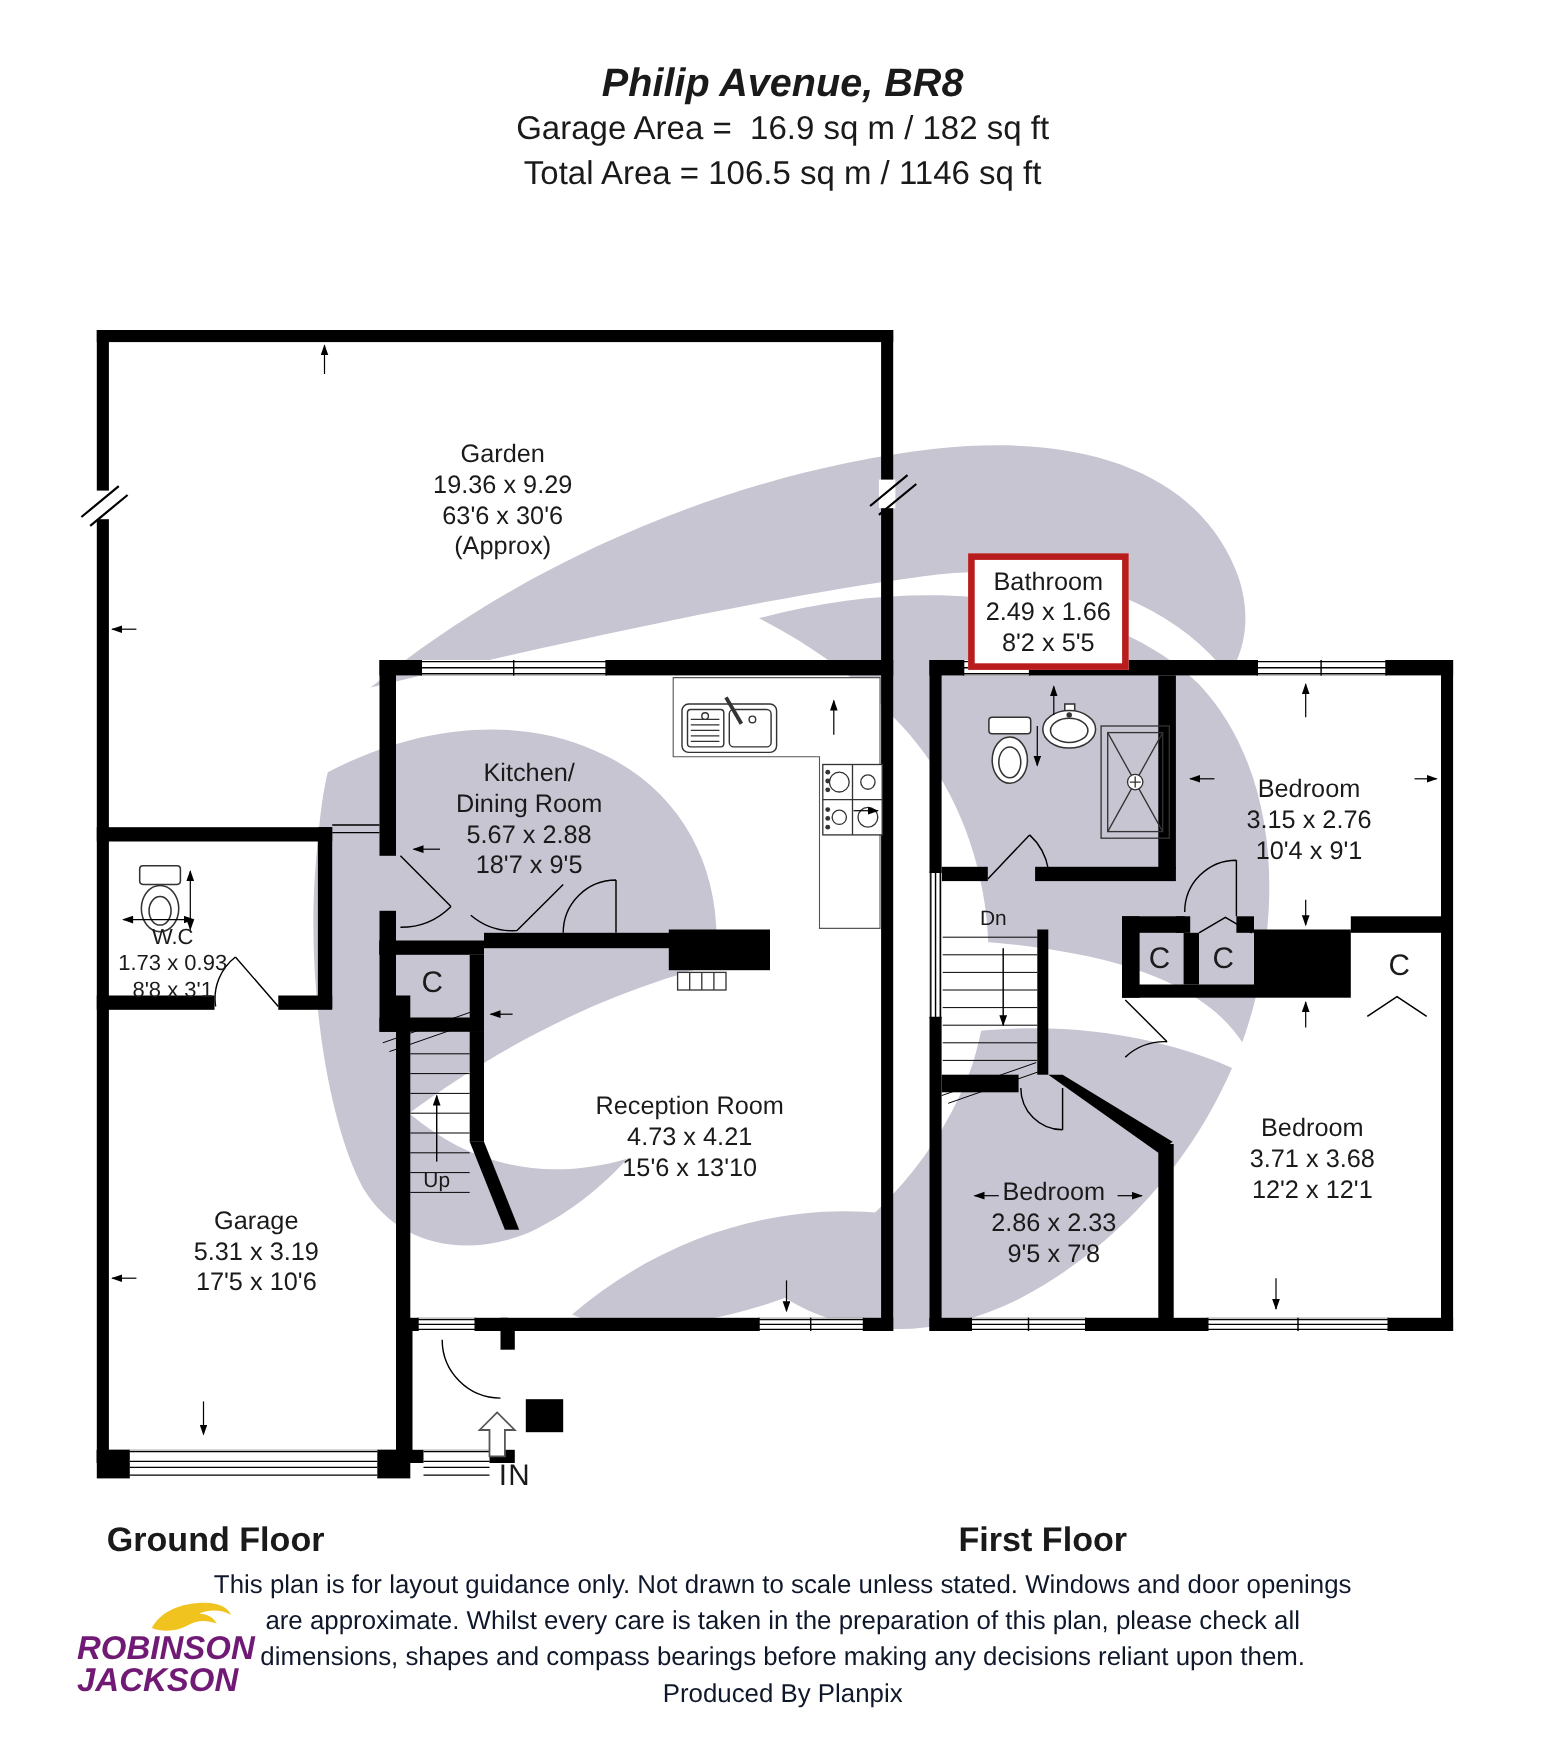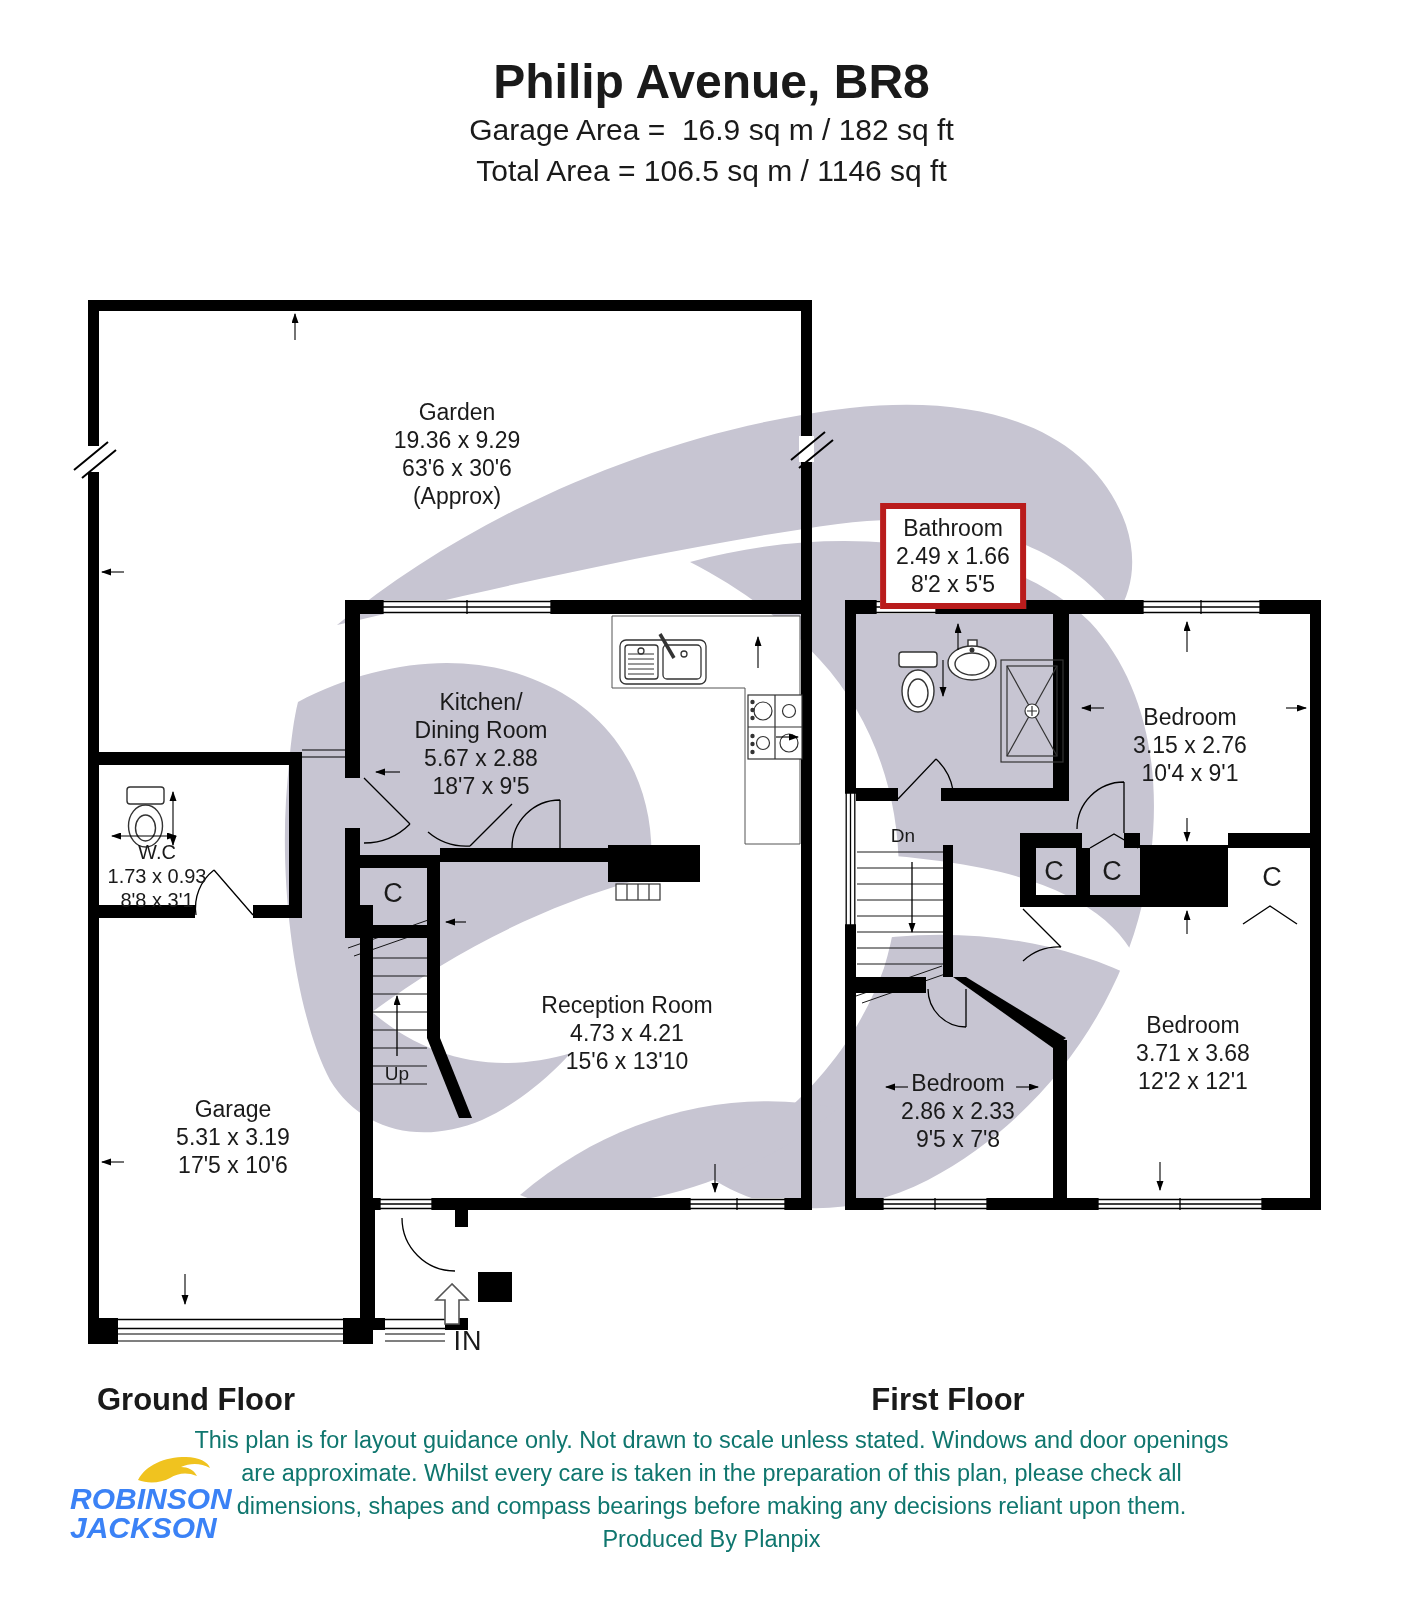--- a/index.html
+++ b/index.html
@@ -1,35 +1,35 @@
 <!DOCTYPE html>
 <html><head>
 <meta charset="utf-8">
 <style>
   html,body{margin:0;padding:0;background:#fff;}
   #page{position:relative;width:1423px;height:1600px;background:#fff;overflow:hidden;
         font-family:"Liberation Sans", sans-serif;color:#1a1a1a;}
   #plan-svg{position:absolute;left:0;top:0;width:1423px;height:1600px;}
   .hdr{position:absolute;left:0;top:0;width:100%;text-align:center;}
-  .hdr .title{margin-top:54px;font-size:48px;font-weight:bold;letter-spacing:0;}
+  .hdr .title{margin-top:54px;font-size:36px;font-weight:bold;letter-spacing:0;font-style:italic;}
   .hdr .area{font-size:30px;line-height:41px;white-space:pre-wrap;}
   .hdr .area.first{margin-top:28px;}
   .room-label{position:absolute;transform:translateX(-50%);text-align:center;
               font-size:23px;line-height:28px;white-space:nowrap;}
   .room-label .nm{white-space:pre-line;}
   .room-label.small{font-size:20px;line-height:24px;}
   .boxed{border:6px solid #b91c1c;background:#fff;padding:5px 10px;}
   .c-label{position:absolute;transform:translateX(-50%);font-size:27px;line-height:27px;}
   .tiny-label{position:absolute;transform:translateX(-50%);font-size:19px;line-height:20px;}
   .in-label{position:absolute;transform:translateX(-50%);font-size:27px;line-height:27px;letter-spacing:1px;}
   .floor-label{position:absolute;transform:translateX(-50%);font-size:31px;font-weight:bold;white-space:nowrap;}
   .disclaimer{position:absolute;left:0;top:1424px;width:100%;text-align:center;
-              font-size:23.5px;line-height:33px;color:#0f766e;}
+              font-size:23.5px;line-height:33px;color:#0f172a;}
   #logo{position:absolute;left:70px;top:1456px;width:200px;height:100px;
-        color:#3b82f6;font-style:italic;font-weight:bold;}
+        color:#701a75;font-style:italic;font-weight:bold;}
   #logo .lg-txt{position:absolute;left:0;top:28px;font-size:30px;line-height:29px;letter-spacing:0;}
   #logo svg{position:absolute;left:62px;top:-2px;}
 </style>
 </head>
 <body>
 
 <div id="page">
 
   <svg id="plan-svg" viewBox="0 0 1423 1600" xmlns="http://www.w3.org/2000/svg">
     <defs>

